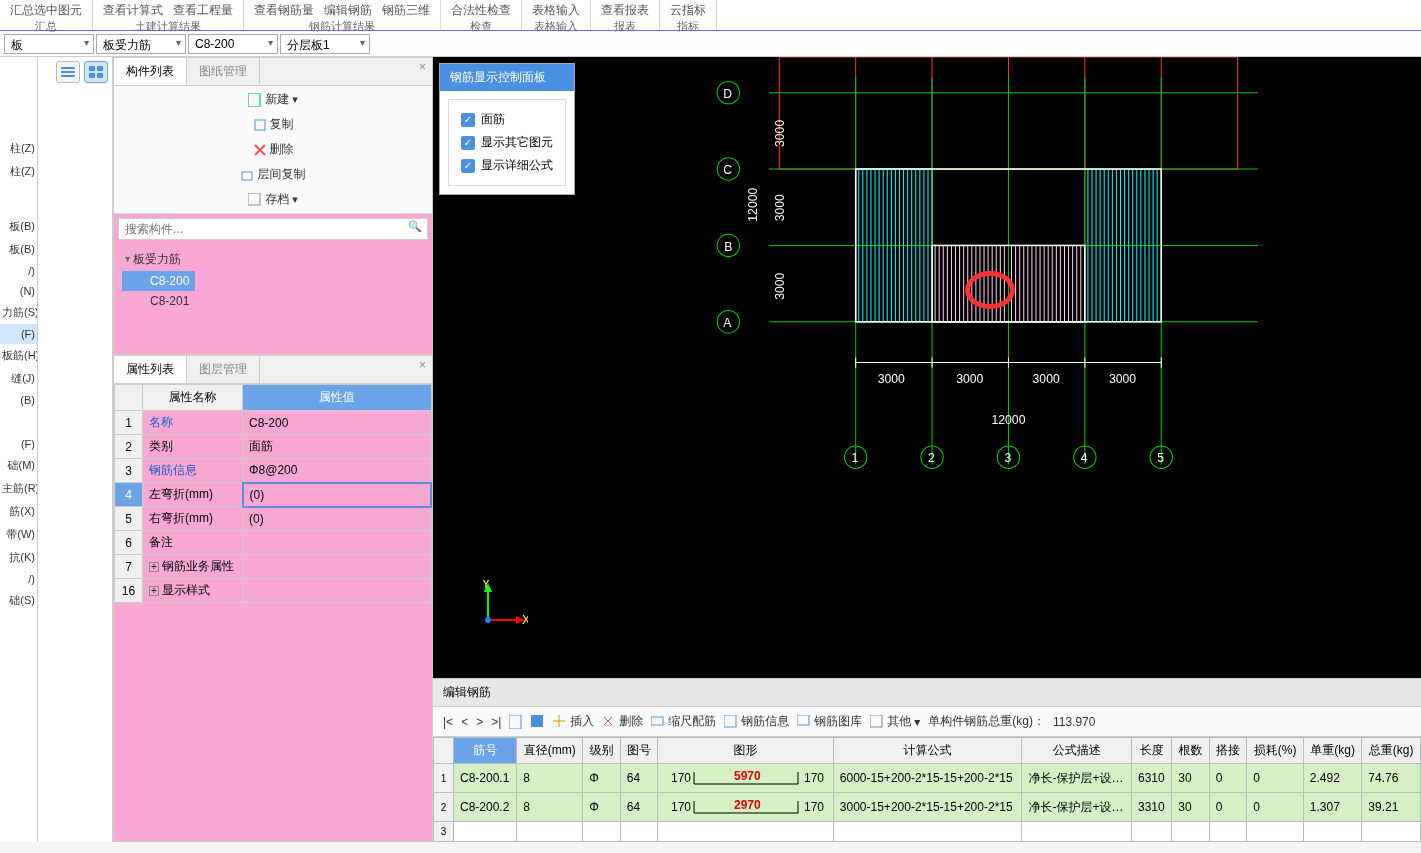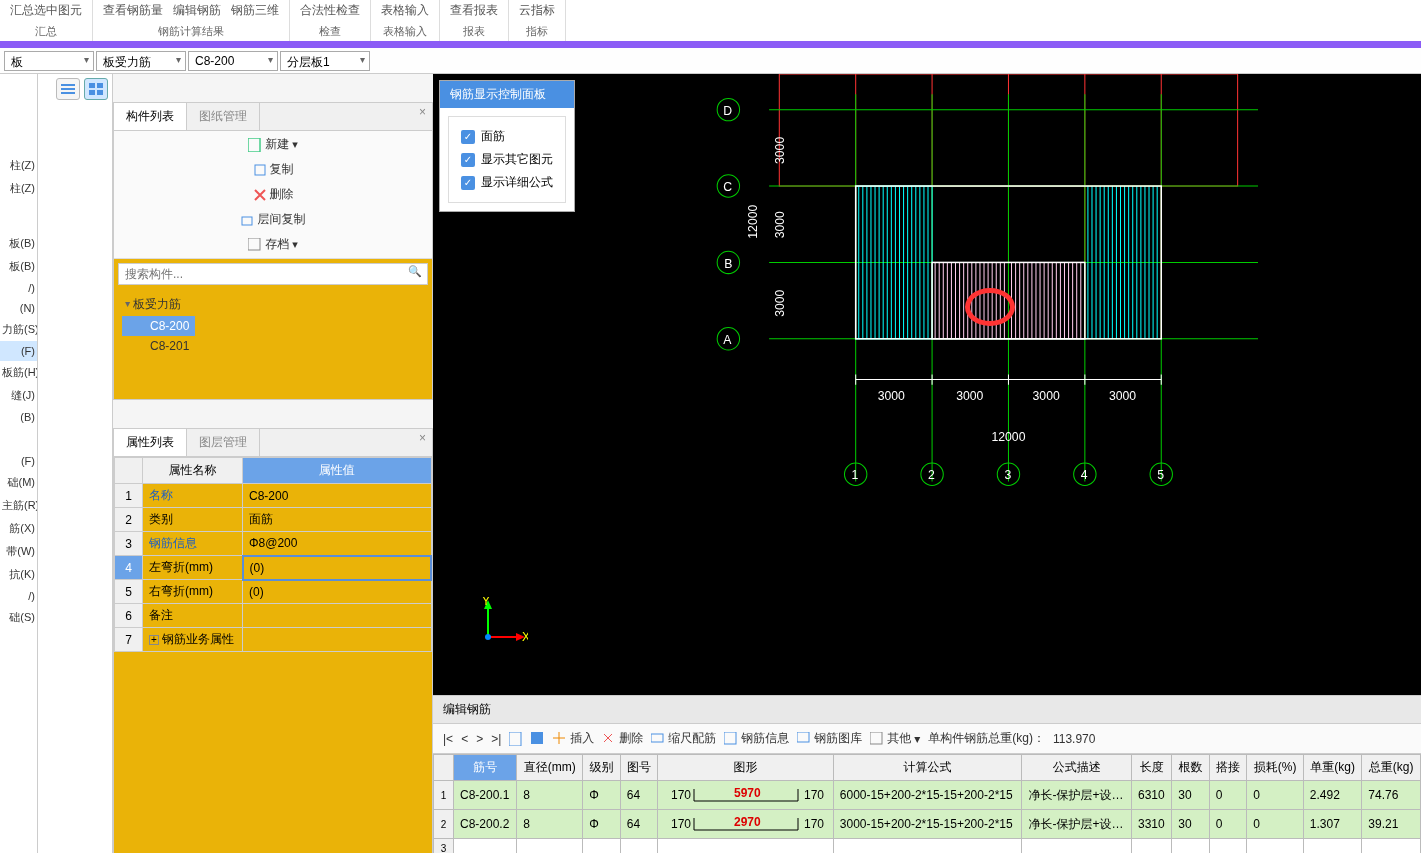--- a/index.html
+++ b/index.html
@@ -1,18 +1,18 @@
 <!DOCTYPE html>
 <html><head>
 <meta charset="utf-8">
 <style>
 * { box-sizing: border-box; margin: 0; padding: 0; font-family: "Microsoft YaHei", Arial, sans-serif; font-size: 12px; }
 body { background: #f5f5f5; width: 1421px; height: 853px; overflow: hidden; }
 
-.ribbon { height: 48px; background: #fff; border-bottom: 7px solid #8b5cf6; display: flex; align-items: flex-start; }
+.ribbon { height: 31px; background: #fff; border-bottom: 1px solid #8b5cf6; display: flex; align-items: flex-start; }
 .ribbon-group { display: flex; flex-direction: column; align-items: center; padding: 0 10px; border-right: 1px solid #ddd; height: 100%; }
 .ribbon-items { display: flex; gap: 10px; color: #555; font-size: 11px; padding-top: 2px; }
 .ribbon-label { font-size: 11px; color: #666; margin-top: auto; padding-bottom: 2px; }
 
 .dropdown-bar { height: 26px; background: #fefefe; border-bottom: 1px solid #ccc; display: flex; align-items: center; padding-left: 4px; gap: 2px; }
 .dropdown { border: 1px solid #aaa; background: #fff; padding: 2px 18px 2px 6px; height: 20px; position: relative; min-width: 90px; font-size: 12px; }
 .dropdown::after { content: "▾"; position: absolute; right: 4px; top: 2px; color: #666; font-size: 10px; }
 
 .main-layout { display: flex; height: calc(100% - 68px); }
 
@@ -20,21 +20,21 @@
 .sidebar-left-item { padding: 4px 2px; font-size: 11px; color: #333; text-align: right; white-space: nowrap; overflow: hidden; }
 .sidebar-left-item.active { background: #d0e7ff; }
 
 .col-left-icons { width: 75px; background: #fff; border-right: 1px solid #ccc; }
 .view-toggle { display: flex; gap: 4px; padding: 4px; justify-content: flex-end; }
 .view-btn { width: 24px; height: 22px; border: 1px solid #bbb; border-radius: 3px; background: #f5f5f5; display: flex; align-items: center; justify-content: center; }
 .view-btn.active { background: #d0e7ff; border-color: #6aa; }
 
 .middle-panels { width: 320px; display: flex; flex-direction: column; }
 
-.panel { background: #eab308; border: 1px solid #ccc; display: flex; flex-direction: column; margin-top: 28px; }
+.panel { background: #f9a8d4; border: 1px solid #ccc; display: flex; flex-direction: column; }
 .panel-tabs { display: flex; background: #f0f0f0; border-bottom: 1px solid #ccc; }
 .panel-tab { padding: 5px 12px; border-right: 1px solid #ccc; font-size: 12px; cursor: pointer; }
 .panel-tab.active { background: #fff; color: #000; }
 .panel-tab.inactive { color: #888; }
 .panel-close { margin-left: auto; padding: 2px 6px; color: #888; }
 
 .toolbar-row { display: flex; align-items: center; padding: 3px 4px; gap: 4px; border-bottom: 1px solid #ddd; background: #fafafa; flex-wrap: nowrap; flex-direction: column; }
 .tool-btn { display: flex; align-items: center; gap: 3px; padding: 2px 4px; font-size: 11px; color: #333; }
 .tool-icon { width: 14px; height: 14px; display: inline-block; }
 
@@ -90,20 +90,27 @@
 </style>
 </head>
 <body>
 
 <div class="ribbon">
   <div class="ribbon-group">
       <div class="ribbon-items">
         <span>汇总选中图元</span>
       </div>
       <div class="ribbon-label">汇总</div>
+    </div>
+  <div class="ribbon-group">
+      <div class="ribbon-items">
+        <span>查看计算式</span>
+        <span>查看工程量</span>
+      </div>
+      <div class="ribbon-label">土建计算结果</div>
     </div>
   <div class="ribbon-group">
       <div class="ribbon-items">
         <span>查看钢筋量</span>
         <span>编辑钢筋</span>
         <span>钢筋三维</span>
       </div>
       <div class="ribbon-label">钢筋计算结果</div>
     </div>
   <div class="ribbon-group">
@@ -274,20 +281,25 @@
   <td class="val ">(0)</td>
             </tr>
             <tr>
               <td class="num ">6</td>
   <td class="name">备注</td>
   <td class="val "></td>
             </tr>
             <tr>
               <td class="num ">7</td>
   <td class="name"><span class="expand-icon">+</span>钢筋业务属性</td>
+  <td class="val "></td>
+            </tr>
+            <tr>
+              <td class="num ">16</td>
+  <td class="name"><span class="expand-icon">+</span>显示样式</td>
   <td class="val "></td>
             </tr>
           </tbody>
       </table>
     </div>
   </div>
 
   <div class="viewport-col">
     <div class="viewport">
 

